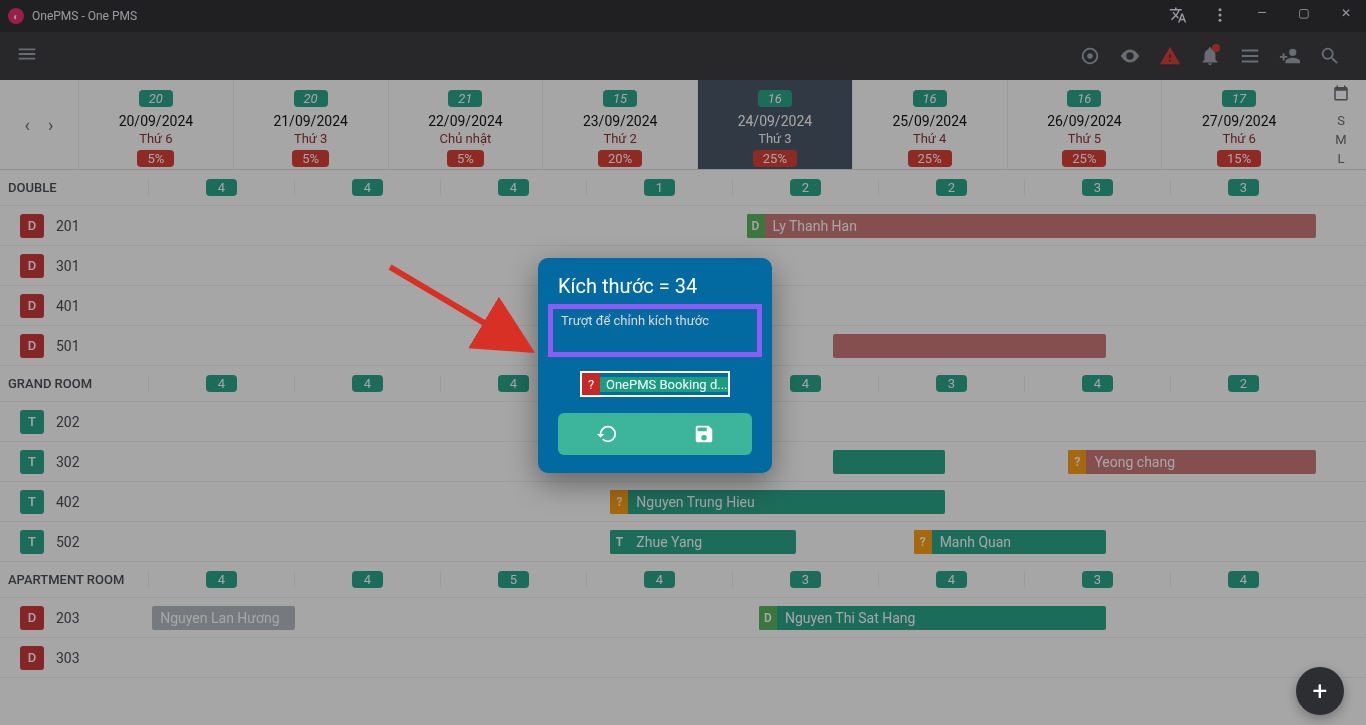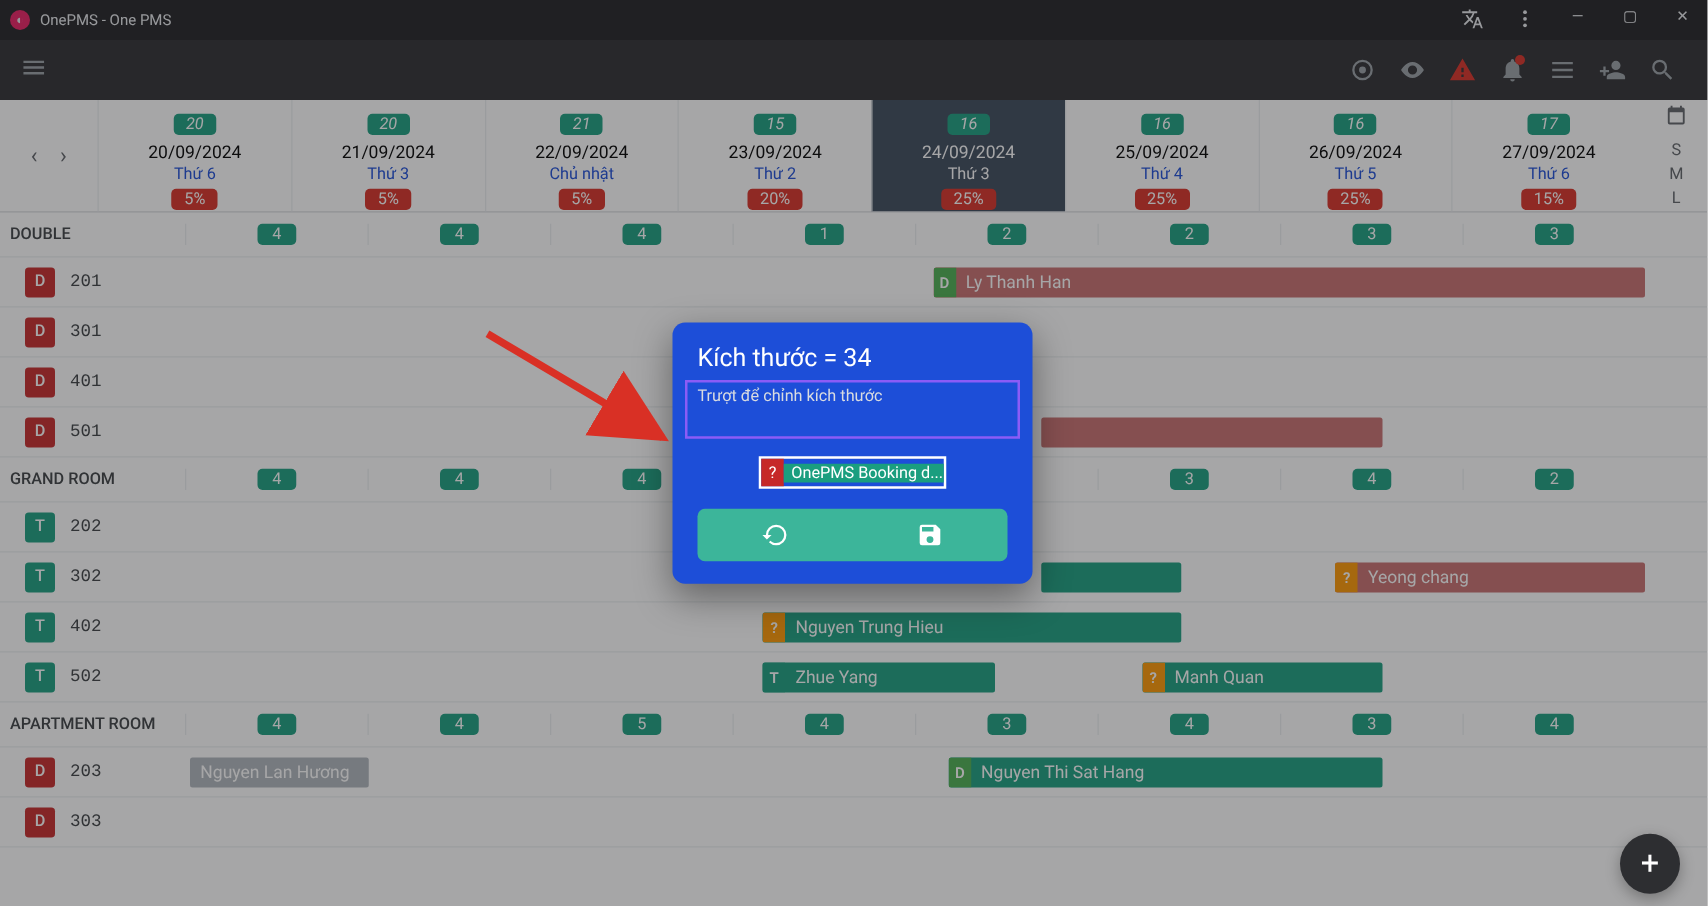--- a/index.html
+++ b/index.html
@@ -16,51 +16,51 @@
 .toolbar .warn { color: #d93025; }
 .toolbar .bell-dot::after { content: ''; width: 8px; height: 8px; background: #d93025; border-radius: 50%; position: absolute; top: 8px; right: 10px; }
 .calendar-header { height: 90px; display: flex; border-bottom: 1px solid #dadce0; position: relative; }
 .calendar-header .nav { width: 78px; display: flex; align-items: center; justify-content: center; gap: 18px; }
 .calendar-header .nav span { cursor: pointer; font-size: 18px; color: #5f6368; }
 .calendar-header .day { flex: 1; text-align: center; padding: 8px 0; border-left: 1px solid #eceff1; position: relative; }
 .calendar-header .day.active { background: #3b4a5b; color: #fff; }
 .calendar-header .topcount { display: inline-block; background: #1a9e7f; color: #fff; font-size: 13px; padding: 1px 10px; border-radius: 4px; margin-bottom: 4px; font-style: italic; }
 .calendar-header .date { font-size: 14px; color: #000000; margin-top: 2px; }
 .calendar-header .day.active .date, .calendar-header .day.active .weekday { color: #fff; }
-.calendar-header .weekday { font-size: 13px; color: #1d4ed8; margin-top: 2px; }
+.calendar-header .weekday { font-size: 13px; color: #7f1d1d; margin-top: 2px; }
 .calendar-header .pct { display: inline-block; font-size: 13px; color: #fff; padding: 1px 10px; border-radius: 4px; margin-top: 4px; }
 .calendar-header .pct.red { background: #d93025; }
 .calendar-header .right-ctl { width: 50px; display: flex; flex-direction: column; align-items: center; justify-content: center; gap: 4px; color: #5f6368; font-size: 13px; }
 .calendar-header .right-ctl .datepick { margin-bottom: 4px; }
 .grid { position: relative; }
 .group-row { height: 36px; display: flex; align-items: center; font-size: 13px; color: #3c4043; border-bottom: 1px solid #eceff1; }
 .group-row .label { width: 78px; padding-left: 8px; font-weight: 500; }
 .group-row .cells { flex: 1; display: flex; }
 .group-row .cell, .room-row .cell { flex: 1; border-left: 1px solid #eceff1; display: flex; align-items: center; justify-content: center; }
 .group-row .badge { background: #1a9e7f; color: #fff; padding: 1px 12px; border-radius: 4px; font-size: 13px; }
 .room-row { height: 40px; display: flex; align-items: center; border-bottom: 1px solid #eceff1; position: relative; font-size: 14px; }
 .room-row .room-label { width: 148px; display: flex; align-items: center; gap: 12px; padding-left: 20px; }
 .room-row .room-label .lt { width: 24px; height: 24px; display: flex; align-items: center; justify-content: center; color: #fff; border-radius: 3px; font-size: 13px; font-weight: 500; }
 .lt-d { background: #c62828; }
 .lt-t { background: #1a9e7f; }
-.room-row .room-no { color: #3c4043; font-family: Liberation Mono, monospace; }
+.room-row .room-no { color: #3c4043; }
 .room-row .cells-area { position: absolute; left: 78px; right: 50px; top: 0; bottom: 0; }
 .booking { position: absolute; height: 24px; top: 8px; border-radius: 2px; display: flex; align-items: center; color: #fff; font-size: 14px; overflow: hidden; }
 .booking .tag { width: 18px; height: 100%; display: flex; align-items: center; justify-content: center; background: rgba(0,0,0,.15); font-size: 12px; font-weight: 600; }
 .booking .name { padding: 0 8px; white-space: nowrap; }
 .bk-red { background: #c86f6f; }
 .bk-green { background: #1a9e7f; }
 .bk-gray { background: #b0b6bd; }
 .tag-d { background: #4caf50 !important; color: #fff; }
 .tag-q { background: #ff9800 !important; color: #fff; }
 .tag-t { background: #1a9e7f !important; }
 .overlay { position: absolute; inset: 0; background: rgba(32,33,36,.4); z-index: 30; }
-.dialog { position: absolute; left: 538px; top: 258px; width: 288px; background: #1d4ed8; border-radius: 10px; padding: 16px 20px 18px; z-index: 40; box-shadow: 0 10px 30px rgba(0,0,0,.4); }
+.dialog { position: absolute; left: 538px; top: 258px; width: 234px; background: #0369a1; border-radius: 10px; padding: 16px 20px 18px; z-index: 40; box-shadow: 0 10px 30px rgba(0,0,0,.4); }
 .dialog .dtitle { color: #fff; font-size: 20px; font-weight: 400; margin-bottom: 6px; }
-.dialog .boxed { border: 2px solid #8b5cf6; padding: 4px 8px 14px; margin: 0 -10px; }
+.dialog .boxed { border: 5px solid #8b5cf6; padding: 4px 8px 14px; margin: 0 -10px; }
 .dialog .sub { color: #dadce0; font-size: 13px; margin-bottom: 10px; }
 .dialog .slider-wrap { position: relative; height: 48px; display: flex; align-items: flex-end; }
 .dialog .track { position: relative; height: 4px; width: 100%; background: #bdc1c6; border-radius: 2px; margin-bottom: 10px; }
 .dialog .track .fill { position: absolute; left: 0; top: 0; height: 100%; background: #f5a662; border-radius: 2px; }
 .dialog .thumb { position: absolute; width: 18px; height: 18px; background: #f5a662; border-radius: 50%; top: -7px; transform: translateX(-50%); box-shadow: 0 0 0 10px rgba(245,166,98,.25); }
 .dialog .tooltip { position: absolute; top: -4px; transform: translateX(-50%); background: #5f6370; color: #fff; font-size: 13px; padding: 4px 10px; border-radius: 3px; }
 .dialog .preview { margin: 14px auto 0; width: 150px; border: 2px solid #fff; display: flex; align-items: center; height: 26px; font-size: 13px; }
 .dialog .preview .pleft { width: 18px; height: 100%; background: #c62828; display: flex; align-items: center; justify-content: center; color: #fff; }
 .dialog .preview .pright { flex: 1; background: #1a9e7f; color: #fff; padding: 0 6px; overflow: hidden; white-space: nowrap; }
 .dialog .actions { margin-top: 16px; height: 42px; background: #3cb59a; border-radius: 6px; display: flex; }

